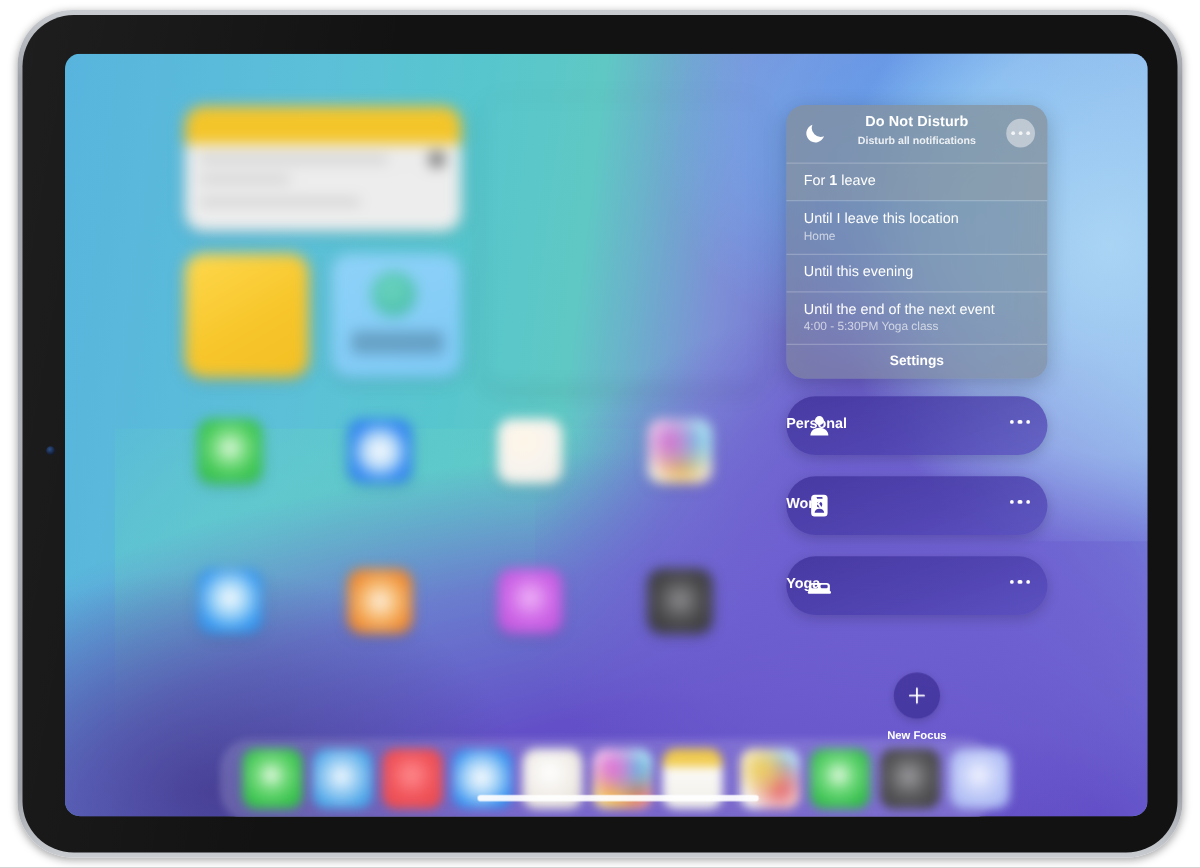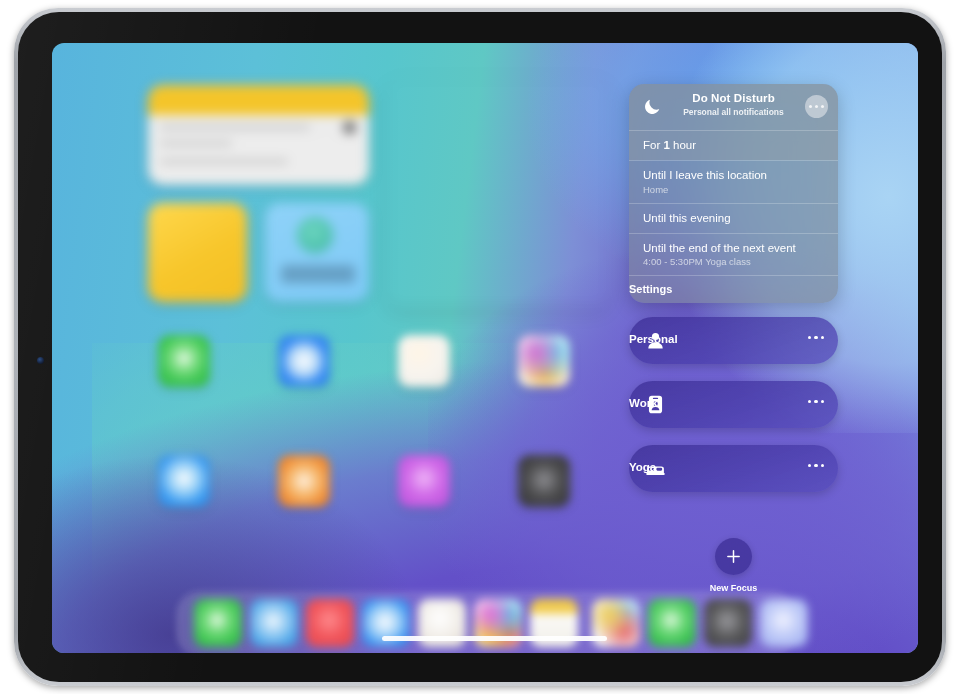--- a/index.html
+++ b/index.html
@@ -102,21 +102,21 @@
            font-size:8.5px;font-weight:bold;}
   .dnd-more{position:absolute;right:10px;top:11px;width:23px;height:23px;border-radius:50%;
             background:rgba(225,228,232,.62);display:flex;align-items:center;justify-content:center;gap:2.5px;}
   .dnd-more i{width:3.2px;height:3.2px;border-radius:50%;background:#f2f4f6;display:block;}
 
   .dnd-row{position:relative;padding:7px 0 7px 14px;border-top:1px solid rgba(255,255,255,.22);}
   .dnd-row.sel{background:rgba(150,155,162,.34);}
   .dnd-row-main{color:#fff;font-size:11.5px;line-height:15px;}
   .dnd-row-main b{font-weight:bold;}
   .dnd-row-sub{color:rgba(235,238,242,.75);font-size:9.5px;line-height:12px;margin-top:.5px;}
-  .dnd-settings{border-top:1px solid rgba(255,255,255,.22);text-align:left;color:#fff;
+  .dnd-settings{border-top:1px solid rgba(255,255,255,.22);text-align:center;color:#fff;
                 font-size:11px;font-weight:bold;padding:7px 0 8px;}
 
   
   .focus-pill{position:absolute;left:577px;width:209px;height:47px;border-radius:24px;
     background:linear-gradient(160deg,rgba(62,48,150,.80) 0%,rgba(72,60,168,.76) 55%,rgba(86,76,186,.74) 100%);
     backdrop-filter:blur(16px);box-shadow:0 3px 10px rgba(0,0,0,.18);}
   .fp-icon{position:absolute;left:16px;top:13px;width:21px;height:21px;}
   .fp-label{position:absolute;left:0;right:11px;top:16px;color:#fff;font-size:11.5px;font-weight:bold;}
   .fp-more{position:absolute;right:14px;top:19px;display:flex;gap:3px;}
   .fp-more i{width:3.4px;height:3.4px;border-radius:50%;background:#fff;display:block;}
@@ -198,31 +198,31 @@
         <div class="dock-icon" style="left:708px;background:radial-gradient(circle at 48% 44%,#f2f4ff 0%,#c2cdf8 42%,#9aa8ee 100%);"></div>
 
         <div class="home-ind"></div>
 
         <div class="dnd-panel">
           <div class="dnd-head">
             <svg class="dnd-moon" viewBox="0 0 24 24">
               <path d="M20.5 15.2A9 9 0 0 1 8.8 3.5 9.2 9.2 0 1 0 20.5 15.2z" fill="#ffffff"></path>
             </svg>
             <div class="dnd-title">Do Not Disturb</div>
-            <div class="dnd-sub">Personal all notifications</div>
+            <div class="dnd-sub">Disturb all notifications</div>
             <div class="dnd-more">
               <i></i>
                 <i></i>
                 <i></i>
             </div>
           </div>
 
           <div class="dnd-row sel">
             <div class="dnd-row-main">
-              <span>For </span><b>1</b><span> hour</span>
+              <span>For </span><b>1</b><span> leave</span>
             </div>
           </div>
 
           <div class="dnd-row">
             <div class="dnd-row-main">Until I leave this location</div>
             <div class="dnd-row-sub">Home</div>
           </div>
 
           <div class="dnd-row">
             <div class="dnd-row-main">Until this evening</div>

